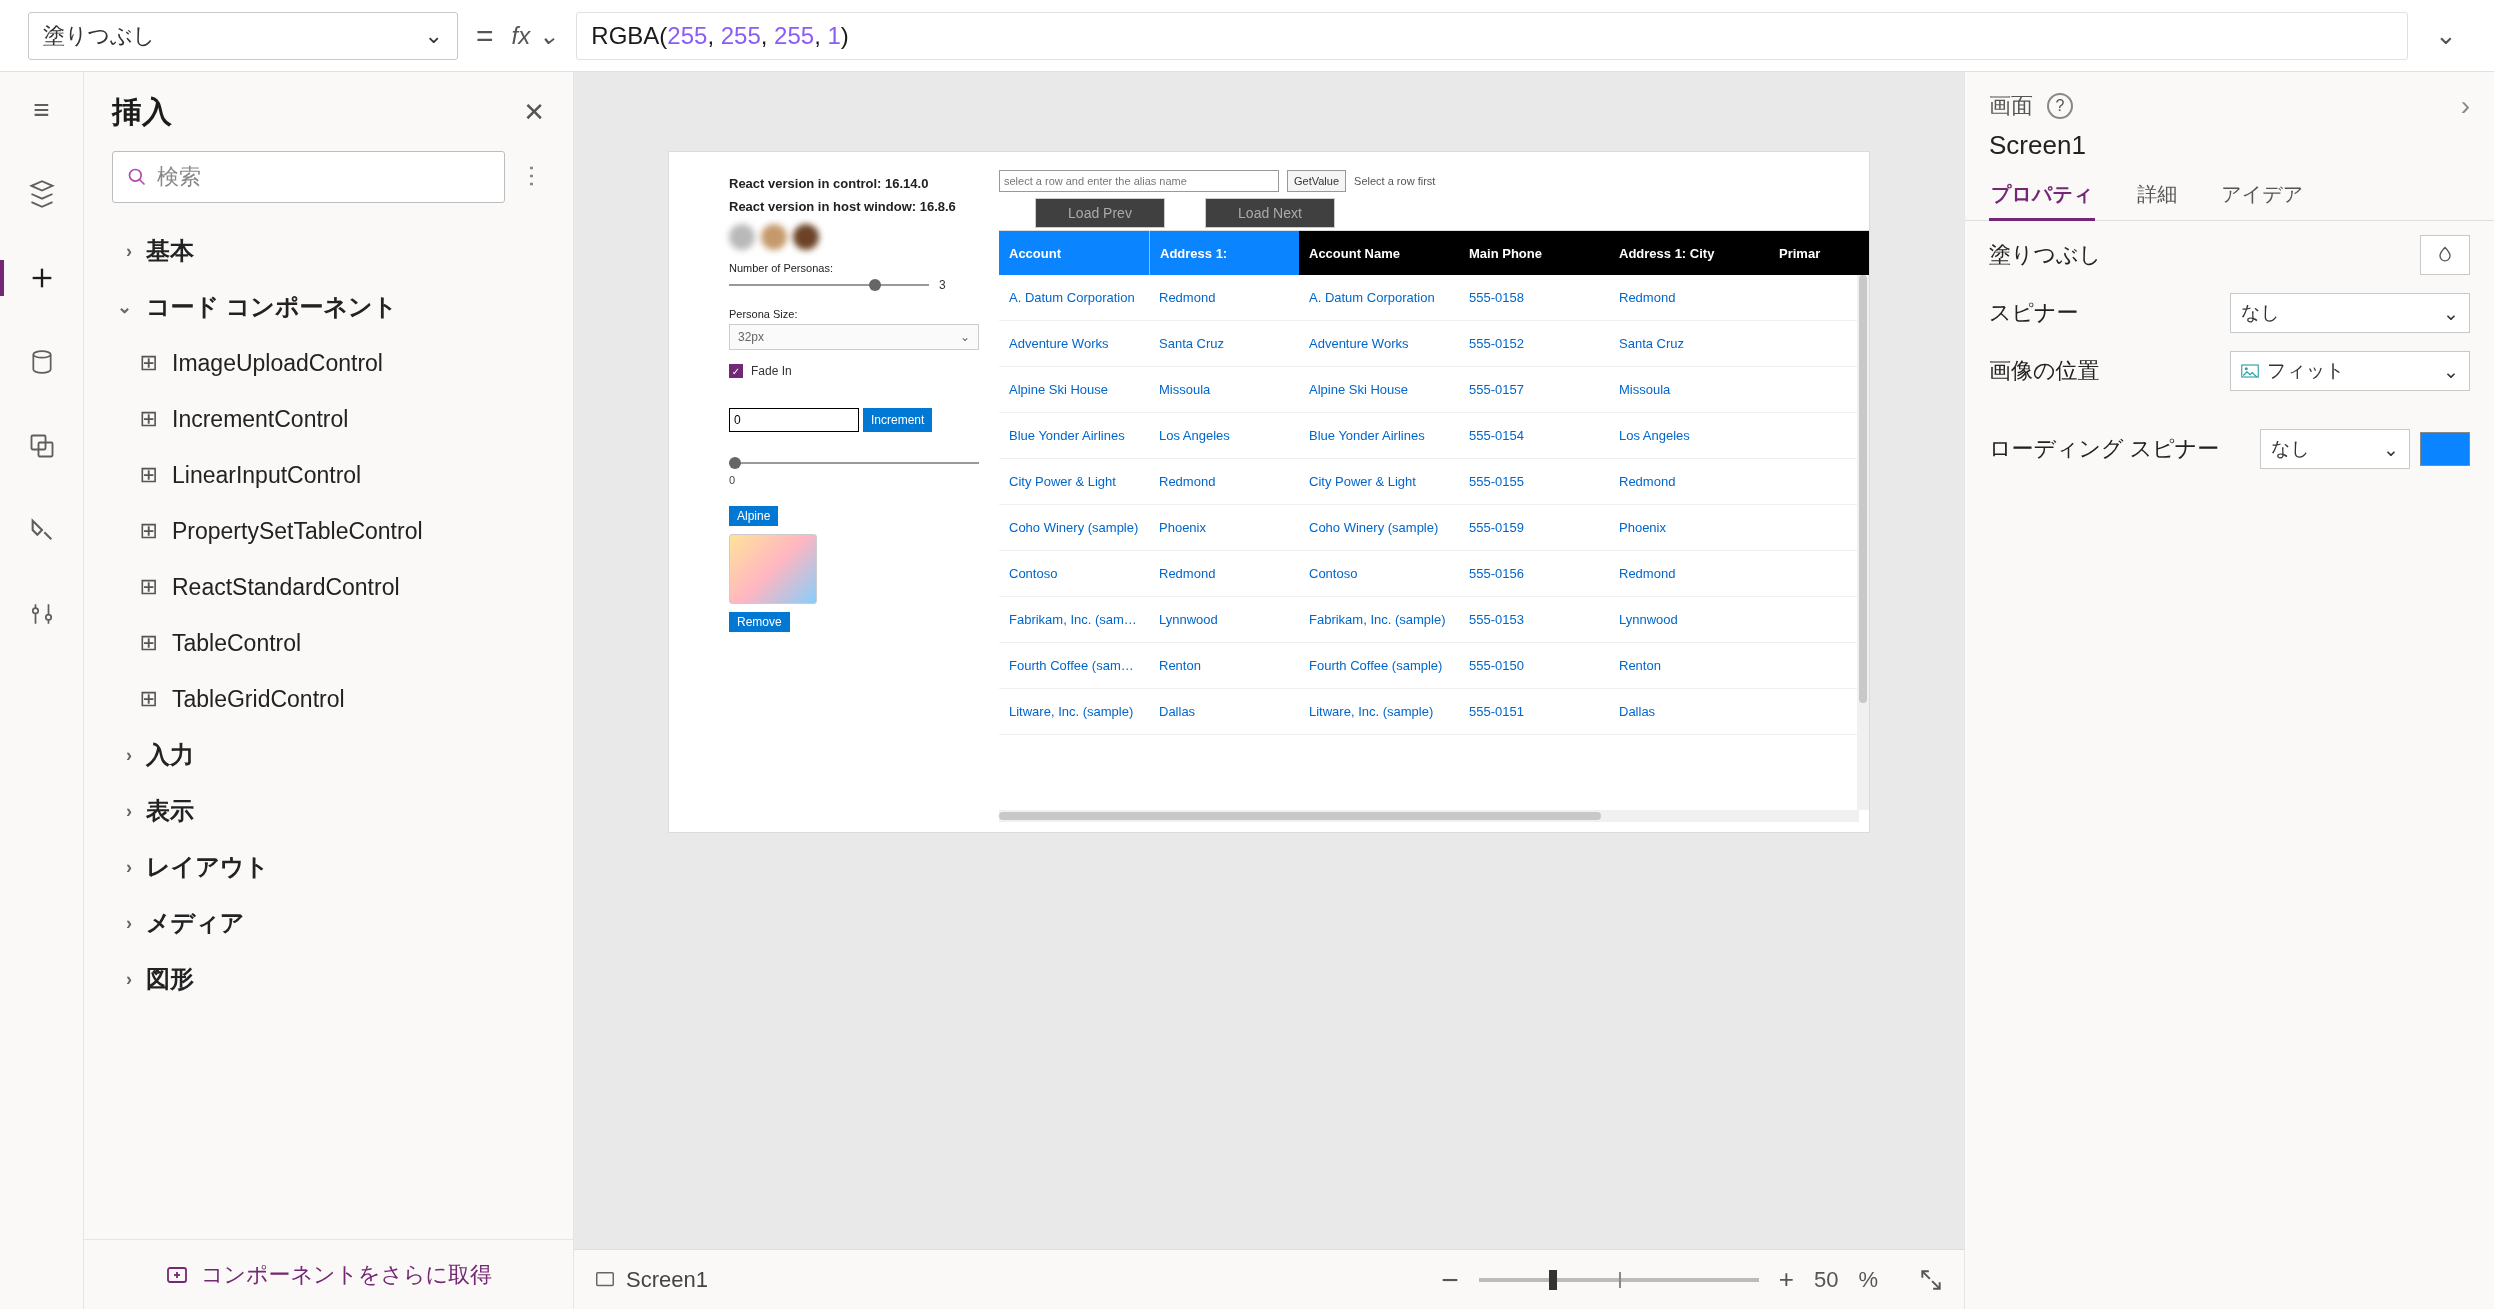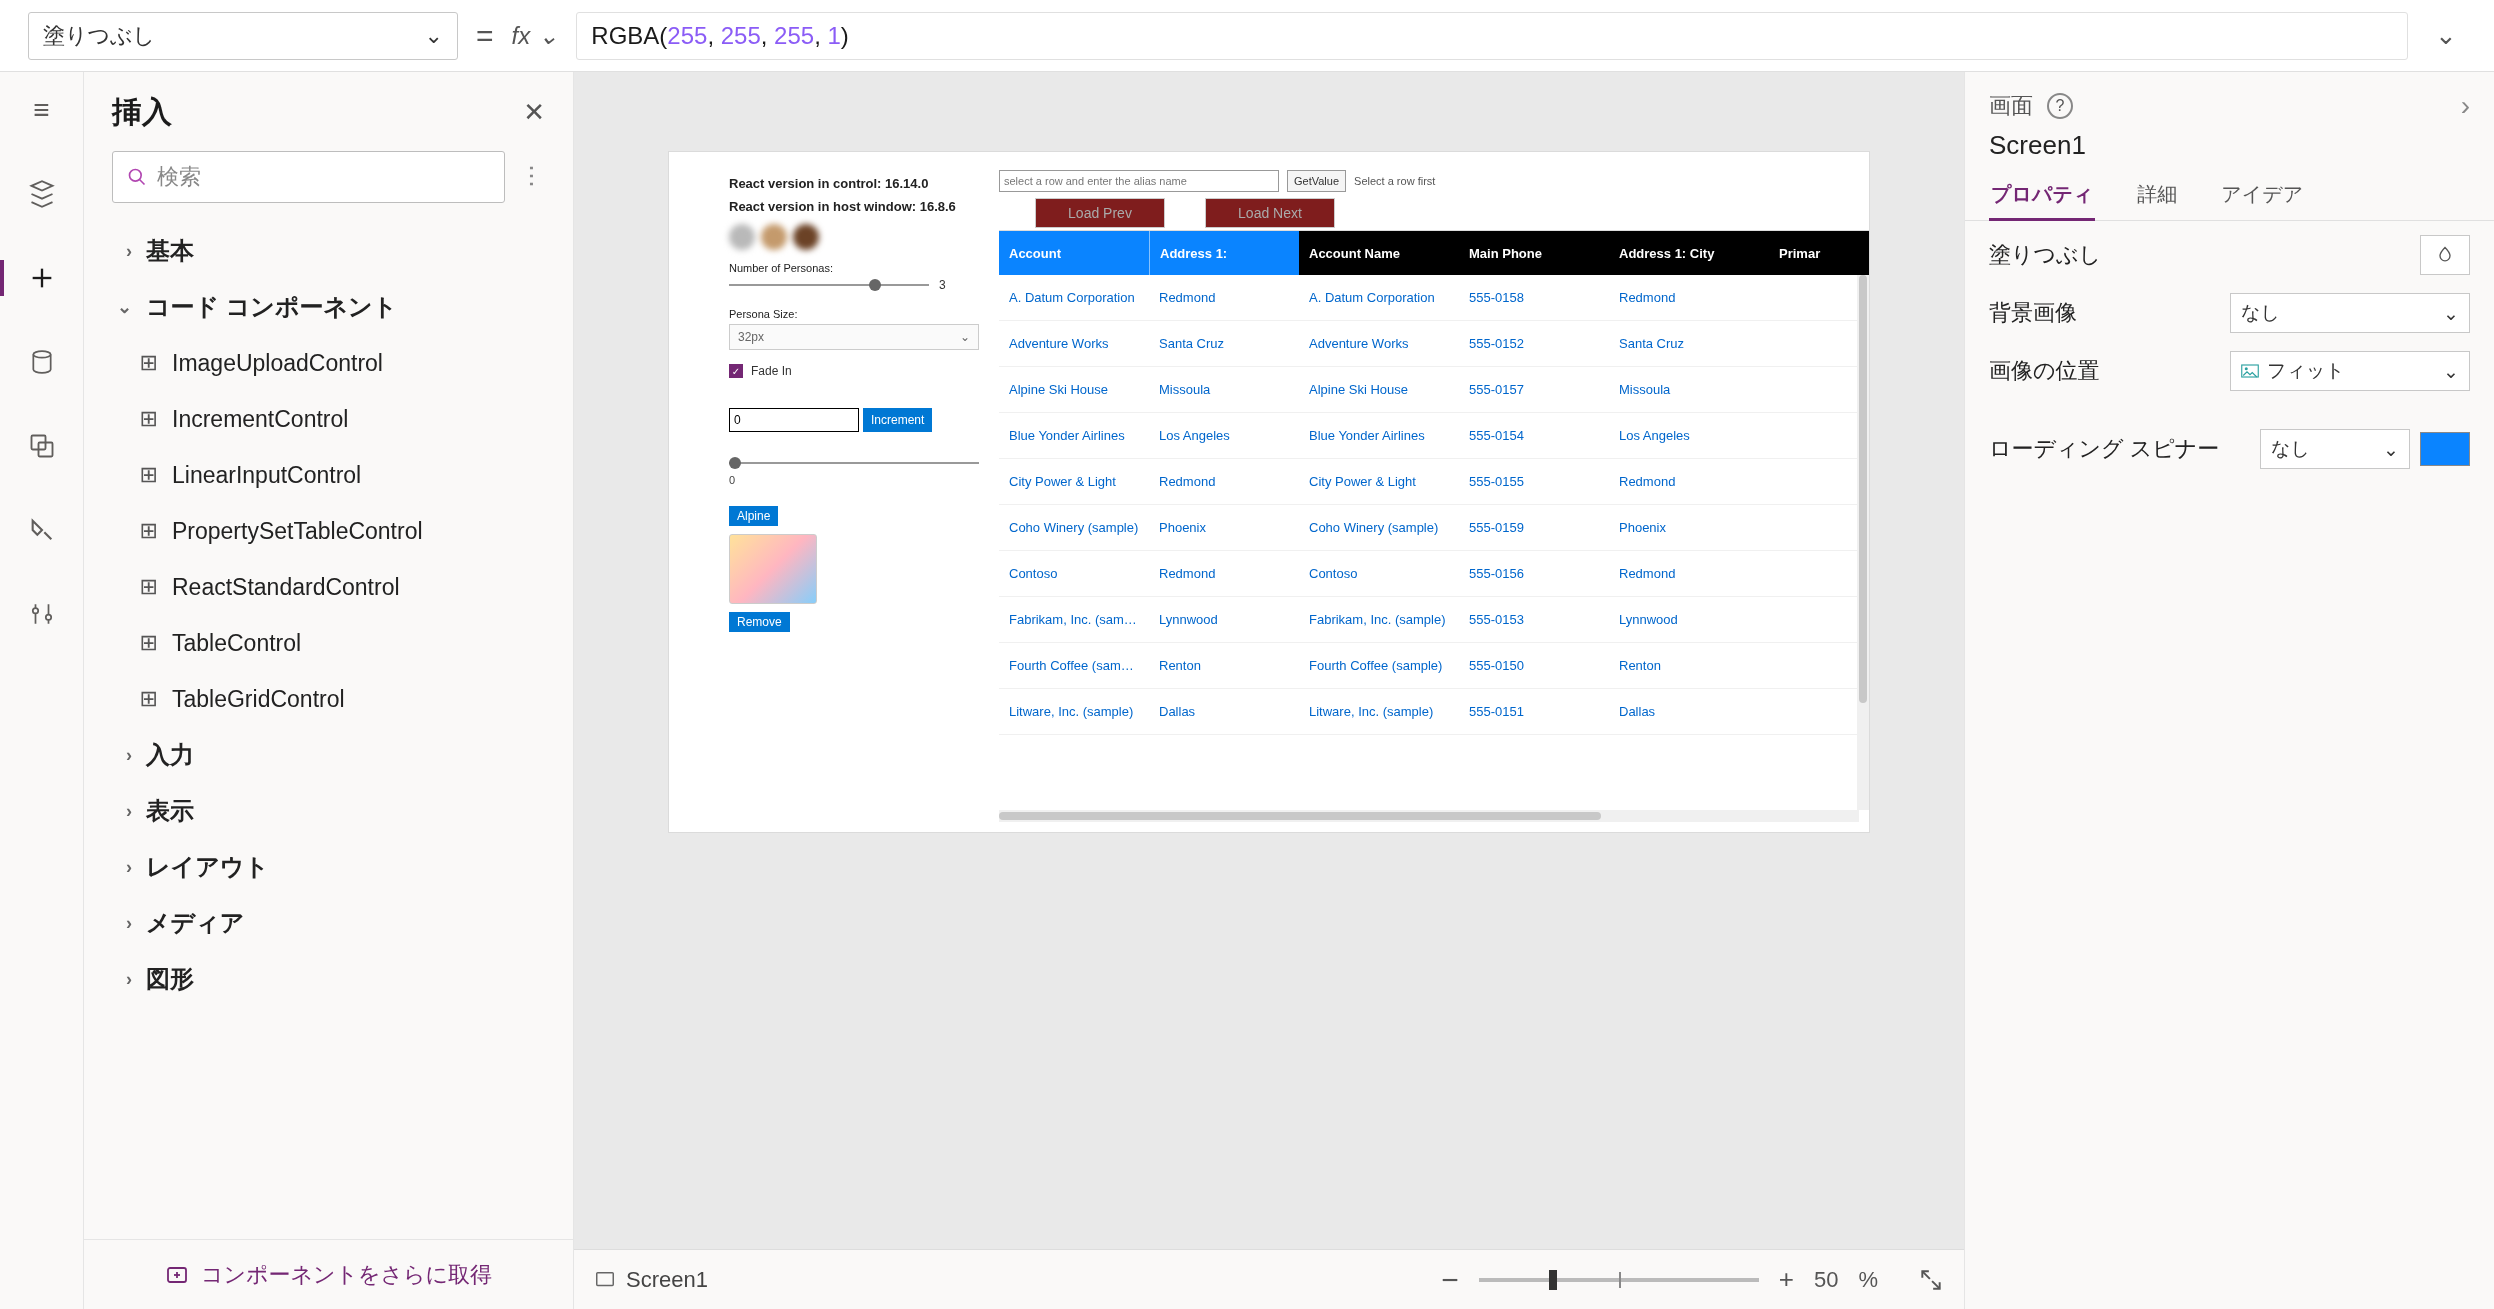--- a/index.html
+++ b/index.html
@@ -67,21 +67,21 @@
   .upload-area { margin-top: 20px; }
   .btn-blue { background: #0078d4; color: #fff; font-size: 12px; padding: 3px 8px; display: inline-block; }
   .thumb { width: 88px; height: 70px; background: linear-gradient(135deg,#ffe29a,#ffb6c1,#87cefa); border: 1px solid #ccc; margin: 8px 0; border-radius: 3px; }
 
   .sc-right { position: absolute; left: 330px; right: 0; top: 18px; bottom: 10px; display: flex; flex-direction: column; justify-content: flex-end; }
   .top-controls { display: flex; align-items: center; gap: 8px; margin-bottom: 6px; }
   .alias-input { width: 280px; height: 22px; border: 1px solid #999; font-size: 11px; padding: 0 4px; color: #777; display: flex; align-items: center; }
   .getval-btn { border: 1px solid #999; height: 22px; padding: 0 6px; font-size: 11px; display: flex; align-items: center; background: #f5f5f5; }
   .hint { font-size: 11px; color: #555; }
   .loadbtns { display: flex; gap: 40px; margin-bottom: 2px; padding-left: 36px; }
-  .loadbtn { width: 130px; height: 30px; border: 1px solid #ccc; background: #7f1d1d; color: #aaa; font-size: 14px; display: flex; align-items: center; justify-content: center; }
+  .loadbtn { width: 130px; height: 30px; border: 1px solid #ccc; background: #404040; color: #aaa; font-size: 14px; display: flex; align-items: center; justify-content: center; }
 
   .grid { flex: 1; overflow: hidden; border-top: 1px solid #ddd; position: relative; }
   .grid-head { display: flex; height: 44px; }
   .grid-head .gh { padding: 0 10px; display: flex; align-items: center; font-size: 13px; font-weight: 600; }
   .gh1 { width: 150px; background: #0a84ff; color: #ffffff; }
   .gh2 { width: 150px; background: #0a84ff; color: #fff; border-left: 1px solid rgba(255,255,255,0.5); }
   .gh3 { width: 160px; background: #000; color: #fff; }
   .gh4 { width: 150px; background: #000; color: #fff; }
   .gh5 { width: 160px; background: #000; color: #fff; }
   .gh6 { flex:1; background: #000; color: #fff; }
@@ -480,21 +480,21 @@
         <div class="plabel">塗りつぶし</div>
         <div class="pctrl">
           <div class="fill-btn">
             <svg width="20" height="20" viewBox="0 0 24 24" fill="none" stroke="#555" stroke-width="1.6">
                 <path d="M12 3c4 4 6 7 6 10a6 6 0 0 1-12 0c0-3 2-6 6-10z"></path>
               </svg>
           </div>
         </div>
       </div>
       <div class="prop-row">
-        <div class="plabel">背景画像</div>
+        <div class="plabel">スピナー</div>
         <div class="pctrl">
           <div class="mini-select wide">
               <span>なし</span>
               <span>⌄</span>
             </div>
         </div>
       </div>
       <div class="prop-row">
         <div class="plabel">画像の位置</div>
         <div class="pctrl">

